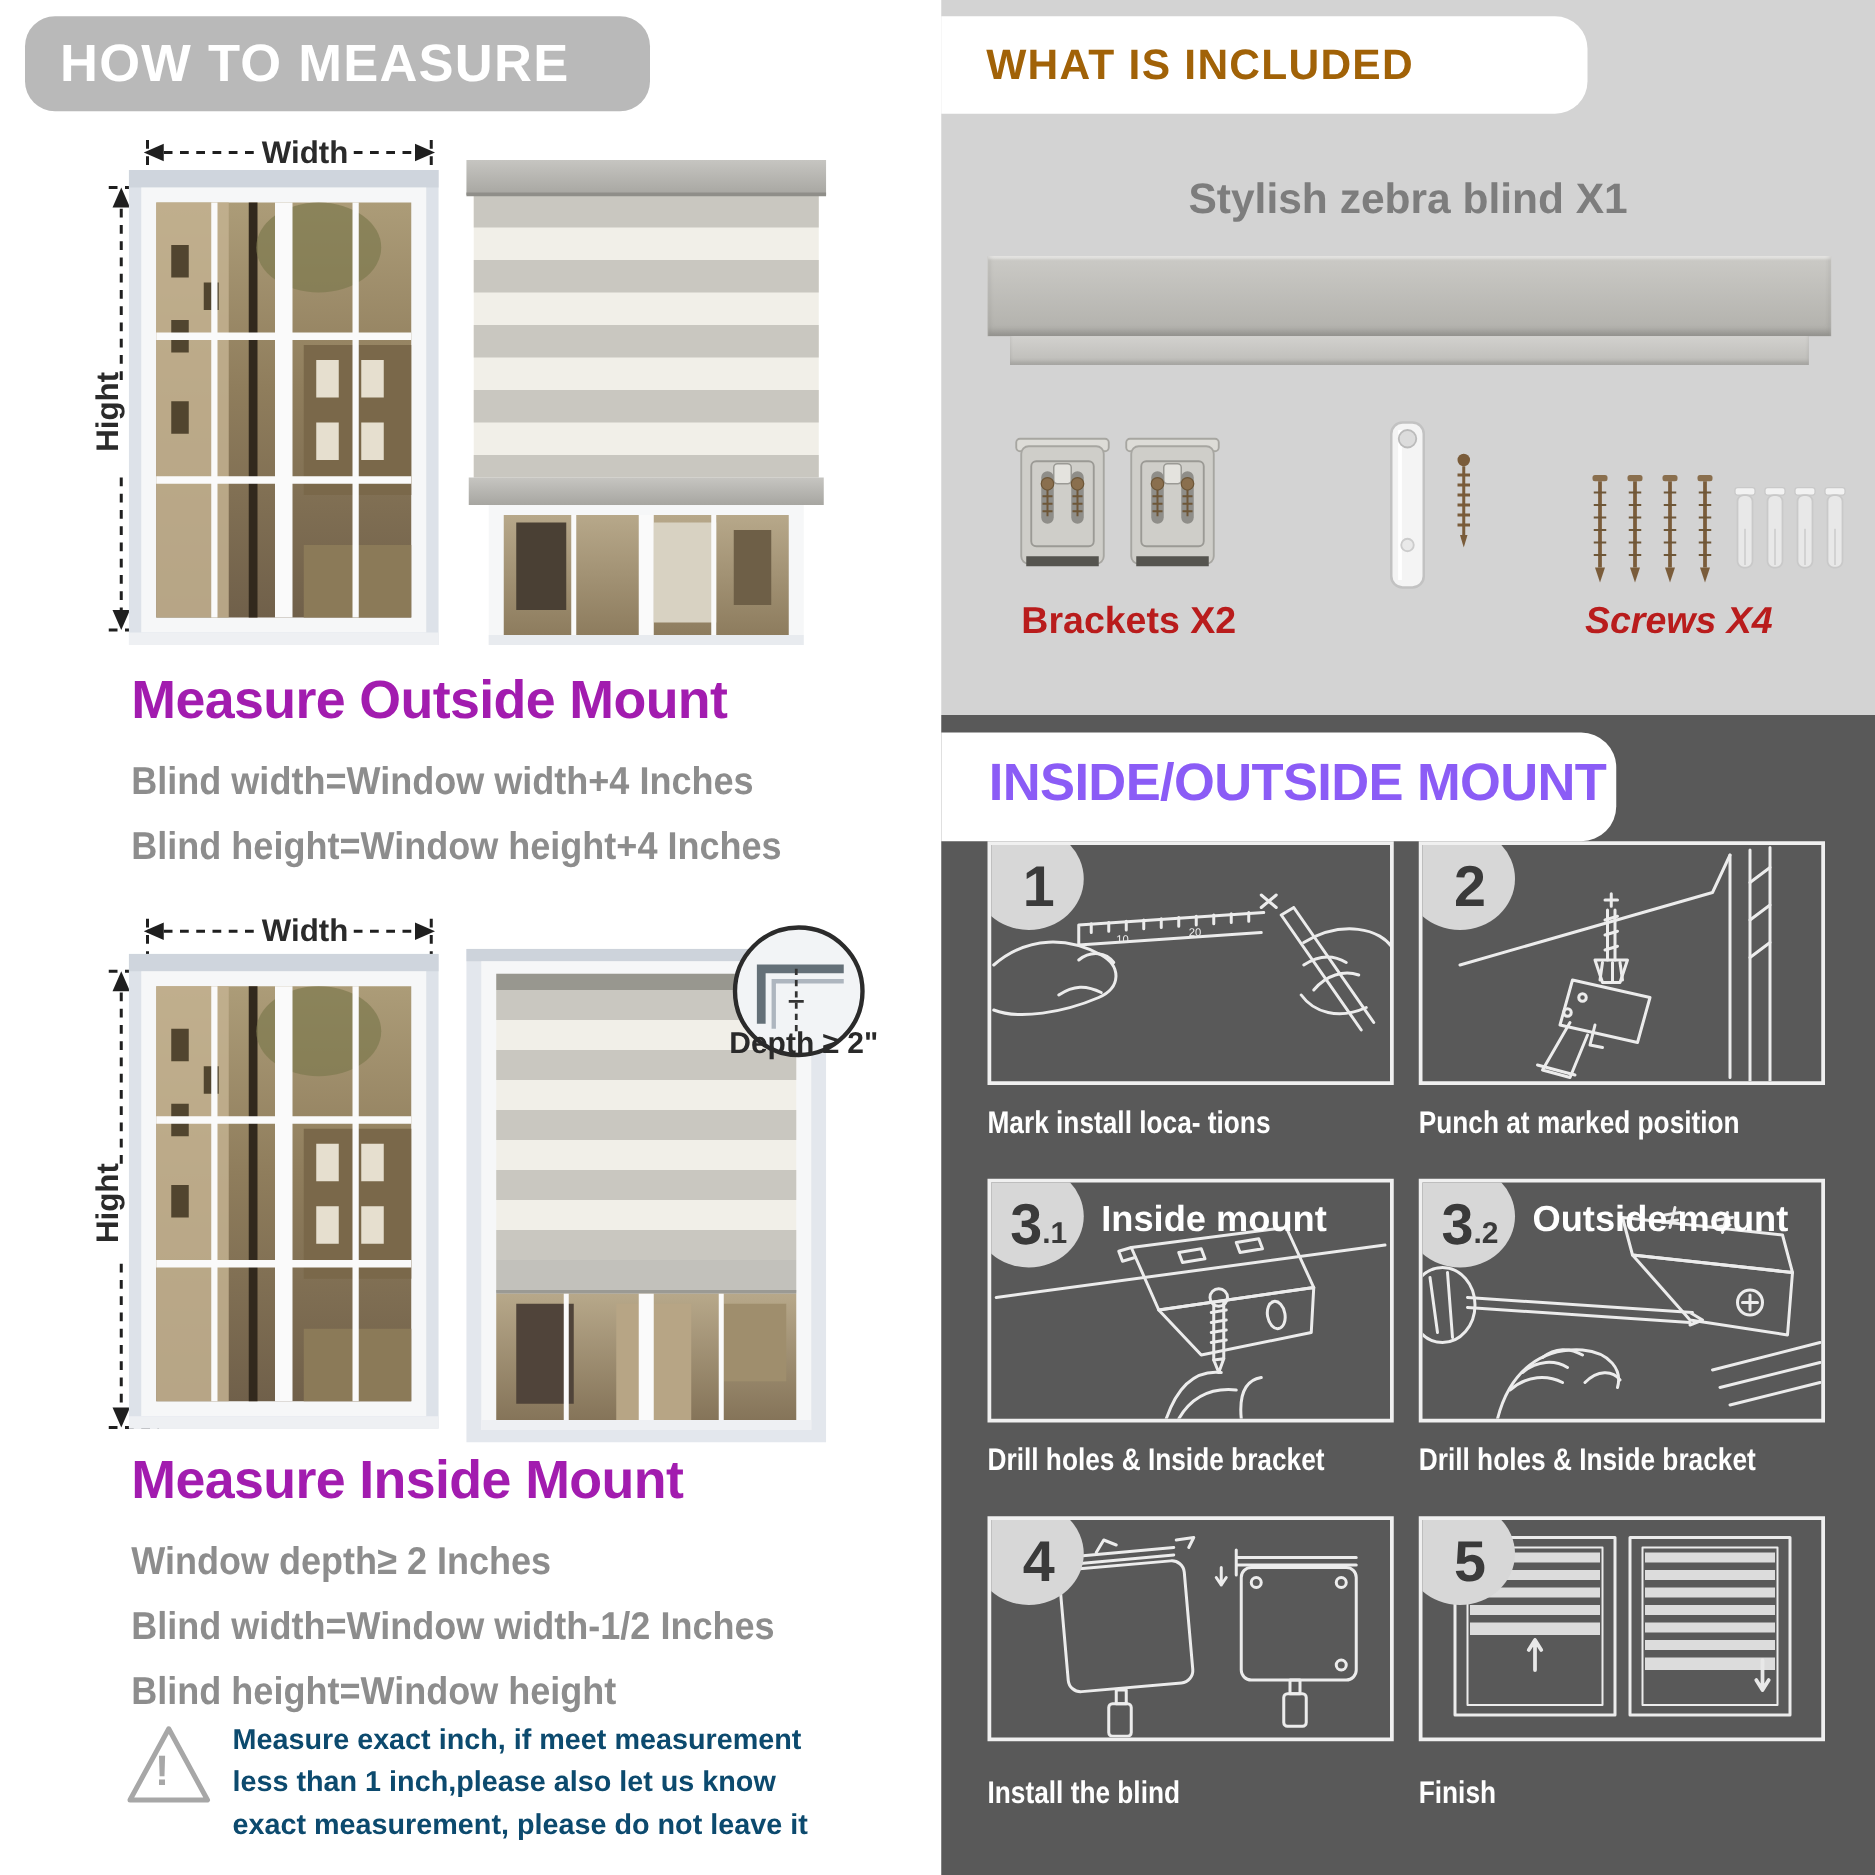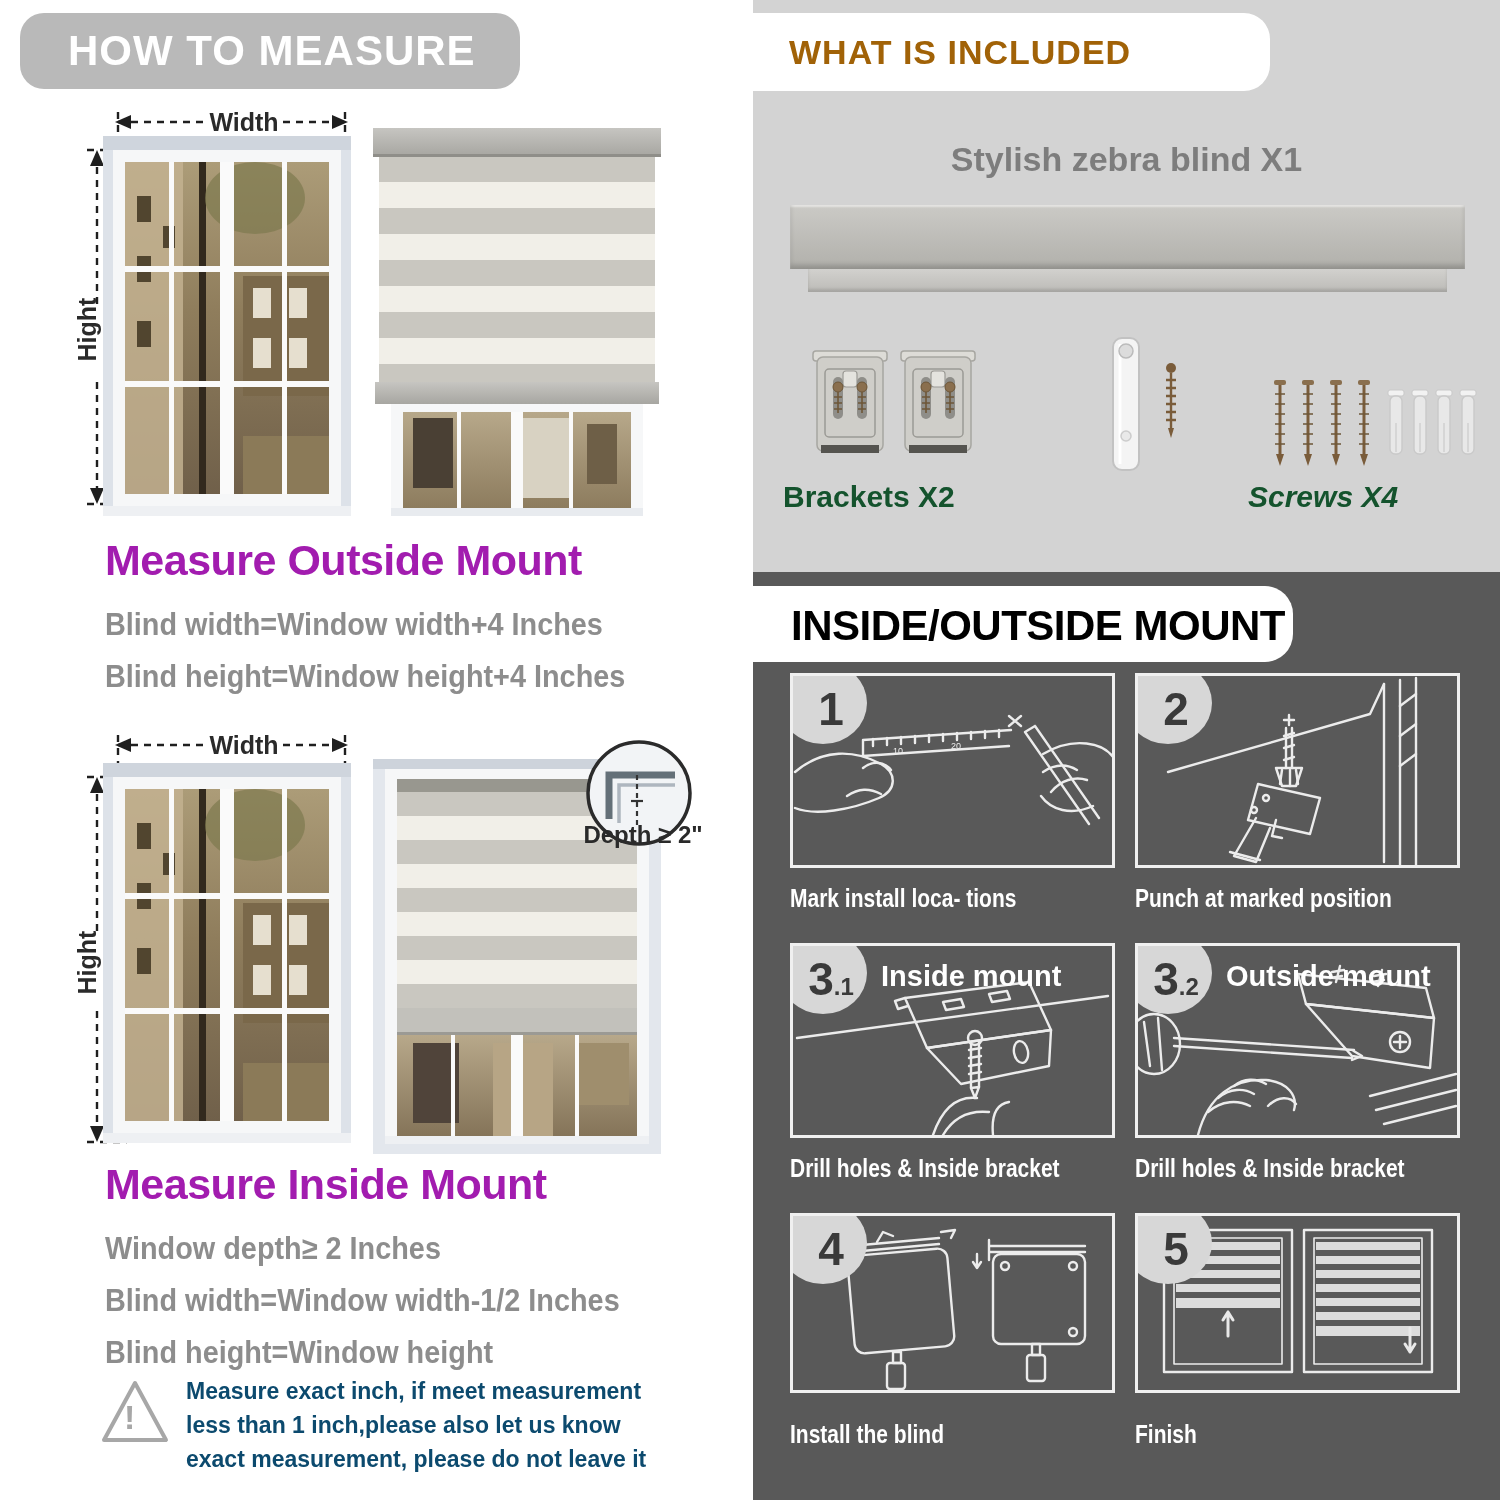--- a/index.html
+++ b/index.html
@@ -1,21 +1,21 @@
 <!DOCTYPE html>
 <html><head>
 <meta charset="utf-8">
 <style>
   html,body{margin:0;padding:0;width:1500px;height:1500px;background:#ffffff;
     font-family:"Liberation Sans", sans-serif;overflow:hidden;position:relative;}
   .abs{position:absolute;}
   
   .banner-gray{position:absolute;left:20px;top:13px;width:500px;height:76px;background:#b9b9b9;
     border-radius:24px;color:#ffffff;font-size:42px;font-weight:bold;line-height:76px;
-    padding-left:48px;box-sizing:border-box;letter-spacing:1px;}
+    padding-left:28px;box-sizing:border-box;letter-spacing:1px;}
   .measure-group{position:absolute;width:600px;}
   .dim-label{position:absolute;font-size:25px;font-weight:bold;color:#2a2a2a;text-align:center;}
   .vlabel{position:absolute;transform:rotate(-90deg);}
   .m-title{font-size:43px;font-weight:bold;color:#a21caf;letter-spacing:-0.5px;margin:0 0 14px 0;}
   .m-rule{font-size:31px;font-weight:bold;color:#8d8d8d;line-height:52px;white-space:nowrap;
     transform:scaleX(0.93);transform-origin:0 50%;}
   .warning-wrap{position:absolute;left:100px;top:1372px;width:580px;}
   .warning-text{position:absolute;left:86px;top:2px;width:480px;font-size:23px;font-weight:bold;
     color:#0c4a6e;line-height:34px;}
   .warn-mark{position:absolute;left:24px;top:26px;font-size:34px;font-weight:bold;color:#a7a7a7;}
@@ -23,26 +23,26 @@
   .right-top{position:absolute;left:753px;top:0;width:747px;height:572px;background:#d3d3d3;}
   .banner-white-l{position:absolute;left:0;top:13px;width:517px;height:78px;background:#ffffff;
     border-radius:0 26px 26px 0;color:#a16207;font-size:34px;font-weight:bold;line-height:78px;
     padding-left:36px;box-sizing:border-box;letter-spacing:1px;}
   .product-label{position:absolute;left:0;right:0;top:140px;text-align:center;font-size:34px;
     font-weight:bold;color:#7d7d7d;}
   .headrail-top{position:absolute;left:37px;right:35px;top:205px;height:64px;
     background:linear-gradient(180deg,#cbcac6,#b1b0ab);box-shadow:inset 0 -4px 5px rgba(0,0,0,0.18), inset 0 2px 2px rgba(255,255,255,0.5);}
   .headrail-bot{position:absolute;left:55px;right:53px;top:269px;height:23px;
     background:linear-gradient(180deg,#d2d1ce,#bcbbb7);box-shadow:inset 0 -3px 3px rgba(0,0,0,0.12);}
-  .item-label{position:absolute;top:480px;font-size:30px;font-weight:bold;
-    color:#14532d;white-space:nowrap;}
+  .item-label{position:absolute;top:480px;text-align:center;font-size:30px;font-weight:bold;
+    color:#b91c1c;white-space:nowrap;}
   
   .right-bottom{position:absolute;left:753px;top:572px;width:747px;height:928px;background:#595959;}
-  .banner-white-d{position:absolute;left:0;top:14px;width:540px;height:76px;background:#ffffff;
-    border-radius:0 28px 28px 0;color:#000000;font-size:42px;font-weight:bold;line-height:80px;
+  .banner-white-d{position:absolute;left:0;top:14px;width:540px;height:87px;background:#ffffff;
+    border-radius:0 28px 28px 0;color:#8b5cf6;font-size:42px;font-weight:bold;line-height:80px;
     padding-left:38px;box-sizing:border-box;letter-spacing:-0.5px;}
   .panel{position:absolute;width:325px;border:3px solid #f0f0f0;box-sizing:border-box;overflow:hidden;}
   .badge{position:absolute;left:-14px;top:-14px;width:88px;height:82px;background:#d7d7d7;
     border-radius:50%;display:flex;align-items:center;justify-content:center;
     padding:12px 0 0 16px;box-sizing:border-box;}
   .badge .n{font-size:46px;font-weight:bold;color:#3a3a3a;line-height:1;}
   .badge .s{font-size:24px;font-weight:bold;color:#3a3a3a;line-height:1;margin-top:16px;}
   .step-title{position:absolute;left:88px;top:14px;font-size:29px;font-weight:bold;color:#ffffff;}
   .caption{position:absolute;font-size:25px;font-weight:bold;color:#ffffff;white-space:nowrap;
     transform:scaleX(0.84);transform-origin:0 50%;}

